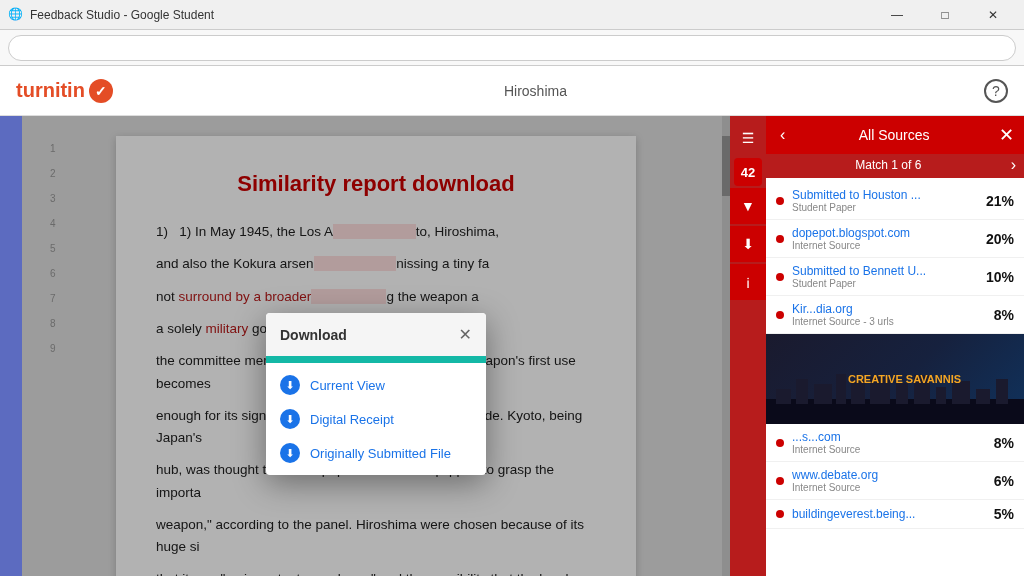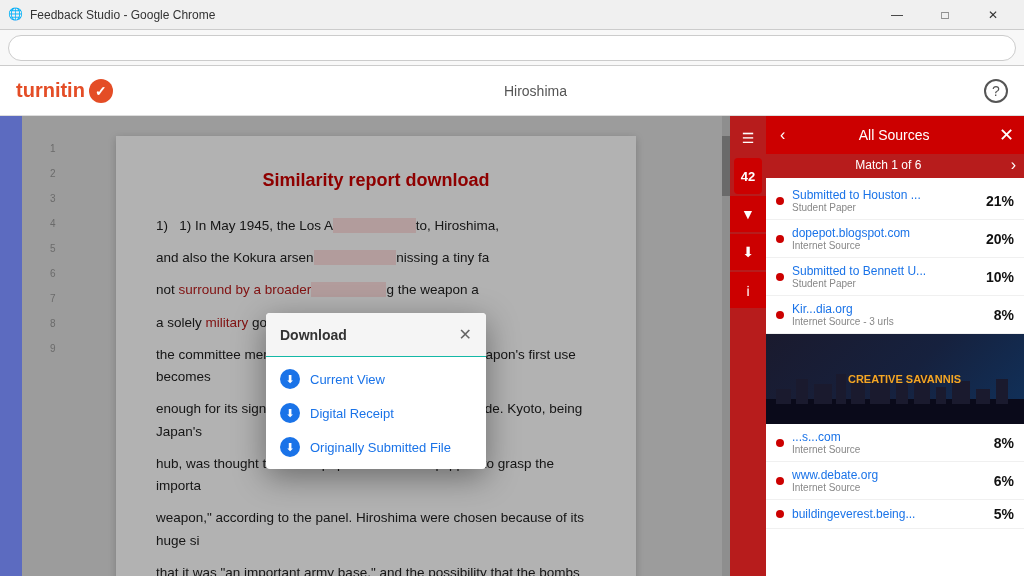--- a/index.html
+++ b/index.html
@@ -137,21 +137,21 @@
       min-height: 480px;
       padding: 30px 40px;
       box-shadow: 0 2px 8px rgba(0,0,0,0.2);
       font-size: 13.5px;
       line-height: 1.6;
       color: #111;
       position: relative;
     }
     .doc-title {
       color: #cc0000;
-      font-size: 18px;
+      font-size: 22px;
       font-weight: bold;
       text-align: center;
       margin-bottom: 20px;
     }
     .doc-content {
       font-size: 13.5px;
       line-height: 1.65;
       color: #222;
     }
     .doc-content p { margin-bottom: 10px; }
@@ -286,21 +286,21 @@
       border: none;
       cursor: pointer;
       display: flex;
       align-items: center;
       justify-content: center;
       color: white;
       font-size: 14px;
     }
     .tool-btn.active { background: #b71c1c; }
     .tool-badge {
-      width: 28px; height: 36px;
+      width: 28px; height: 28px;
       background: #cc0000;
       border-radius: 4px;
       color: white;
       font-size: 13px;
       font-weight: bold;
       display: flex;
       align-items: center;
       justify-content: center;
     }
 
@@ -320,21 +320,21 @@
       box-shadow: 0 8px 32px rgba(0,0,0,0.4);
       width: 220px;
       overflow: hidden;
     }
     .dialog-header {
       background: #f5f5f5;
       padding: 12px 14px;
       display: flex;
       align-items: center;
       justify-content: space-between;
-      border-bottom: 1px solid #14b8a6;
+      border-bottom: 7px solid #14b8a6;
     }
     .dialog-title {
       font-size: 14px;
       font-weight: 600;
       color: #333;
     }
     .dialog-close {
       background: none;
       border: none;
       cursor: pointer;
@@ -364,21 +364,21 @@
       color: white;
       font-size: 11px;
       flex-shrink: 0;
     }
   </style>
 </head>
 <body>
 
 <div class="title-bar">
   <span class="title-bar-icon">🌐</span>
-  <span class="title-bar-title">Feedback Studio - Google Chrome</span>
+  <span class="title-bar-title">Feedback Studio - Google Student</span>
   <div class="title-bar-controls">
     <button class="title-bar-btn">—</button>
     <button class="title-bar-btn">□</button>
     <button class="title-bar-btn close">✕</button>
   </div>
 </div>
 
 <div class="browser-bar">
   <div class="address-bar">
     <span></span>

